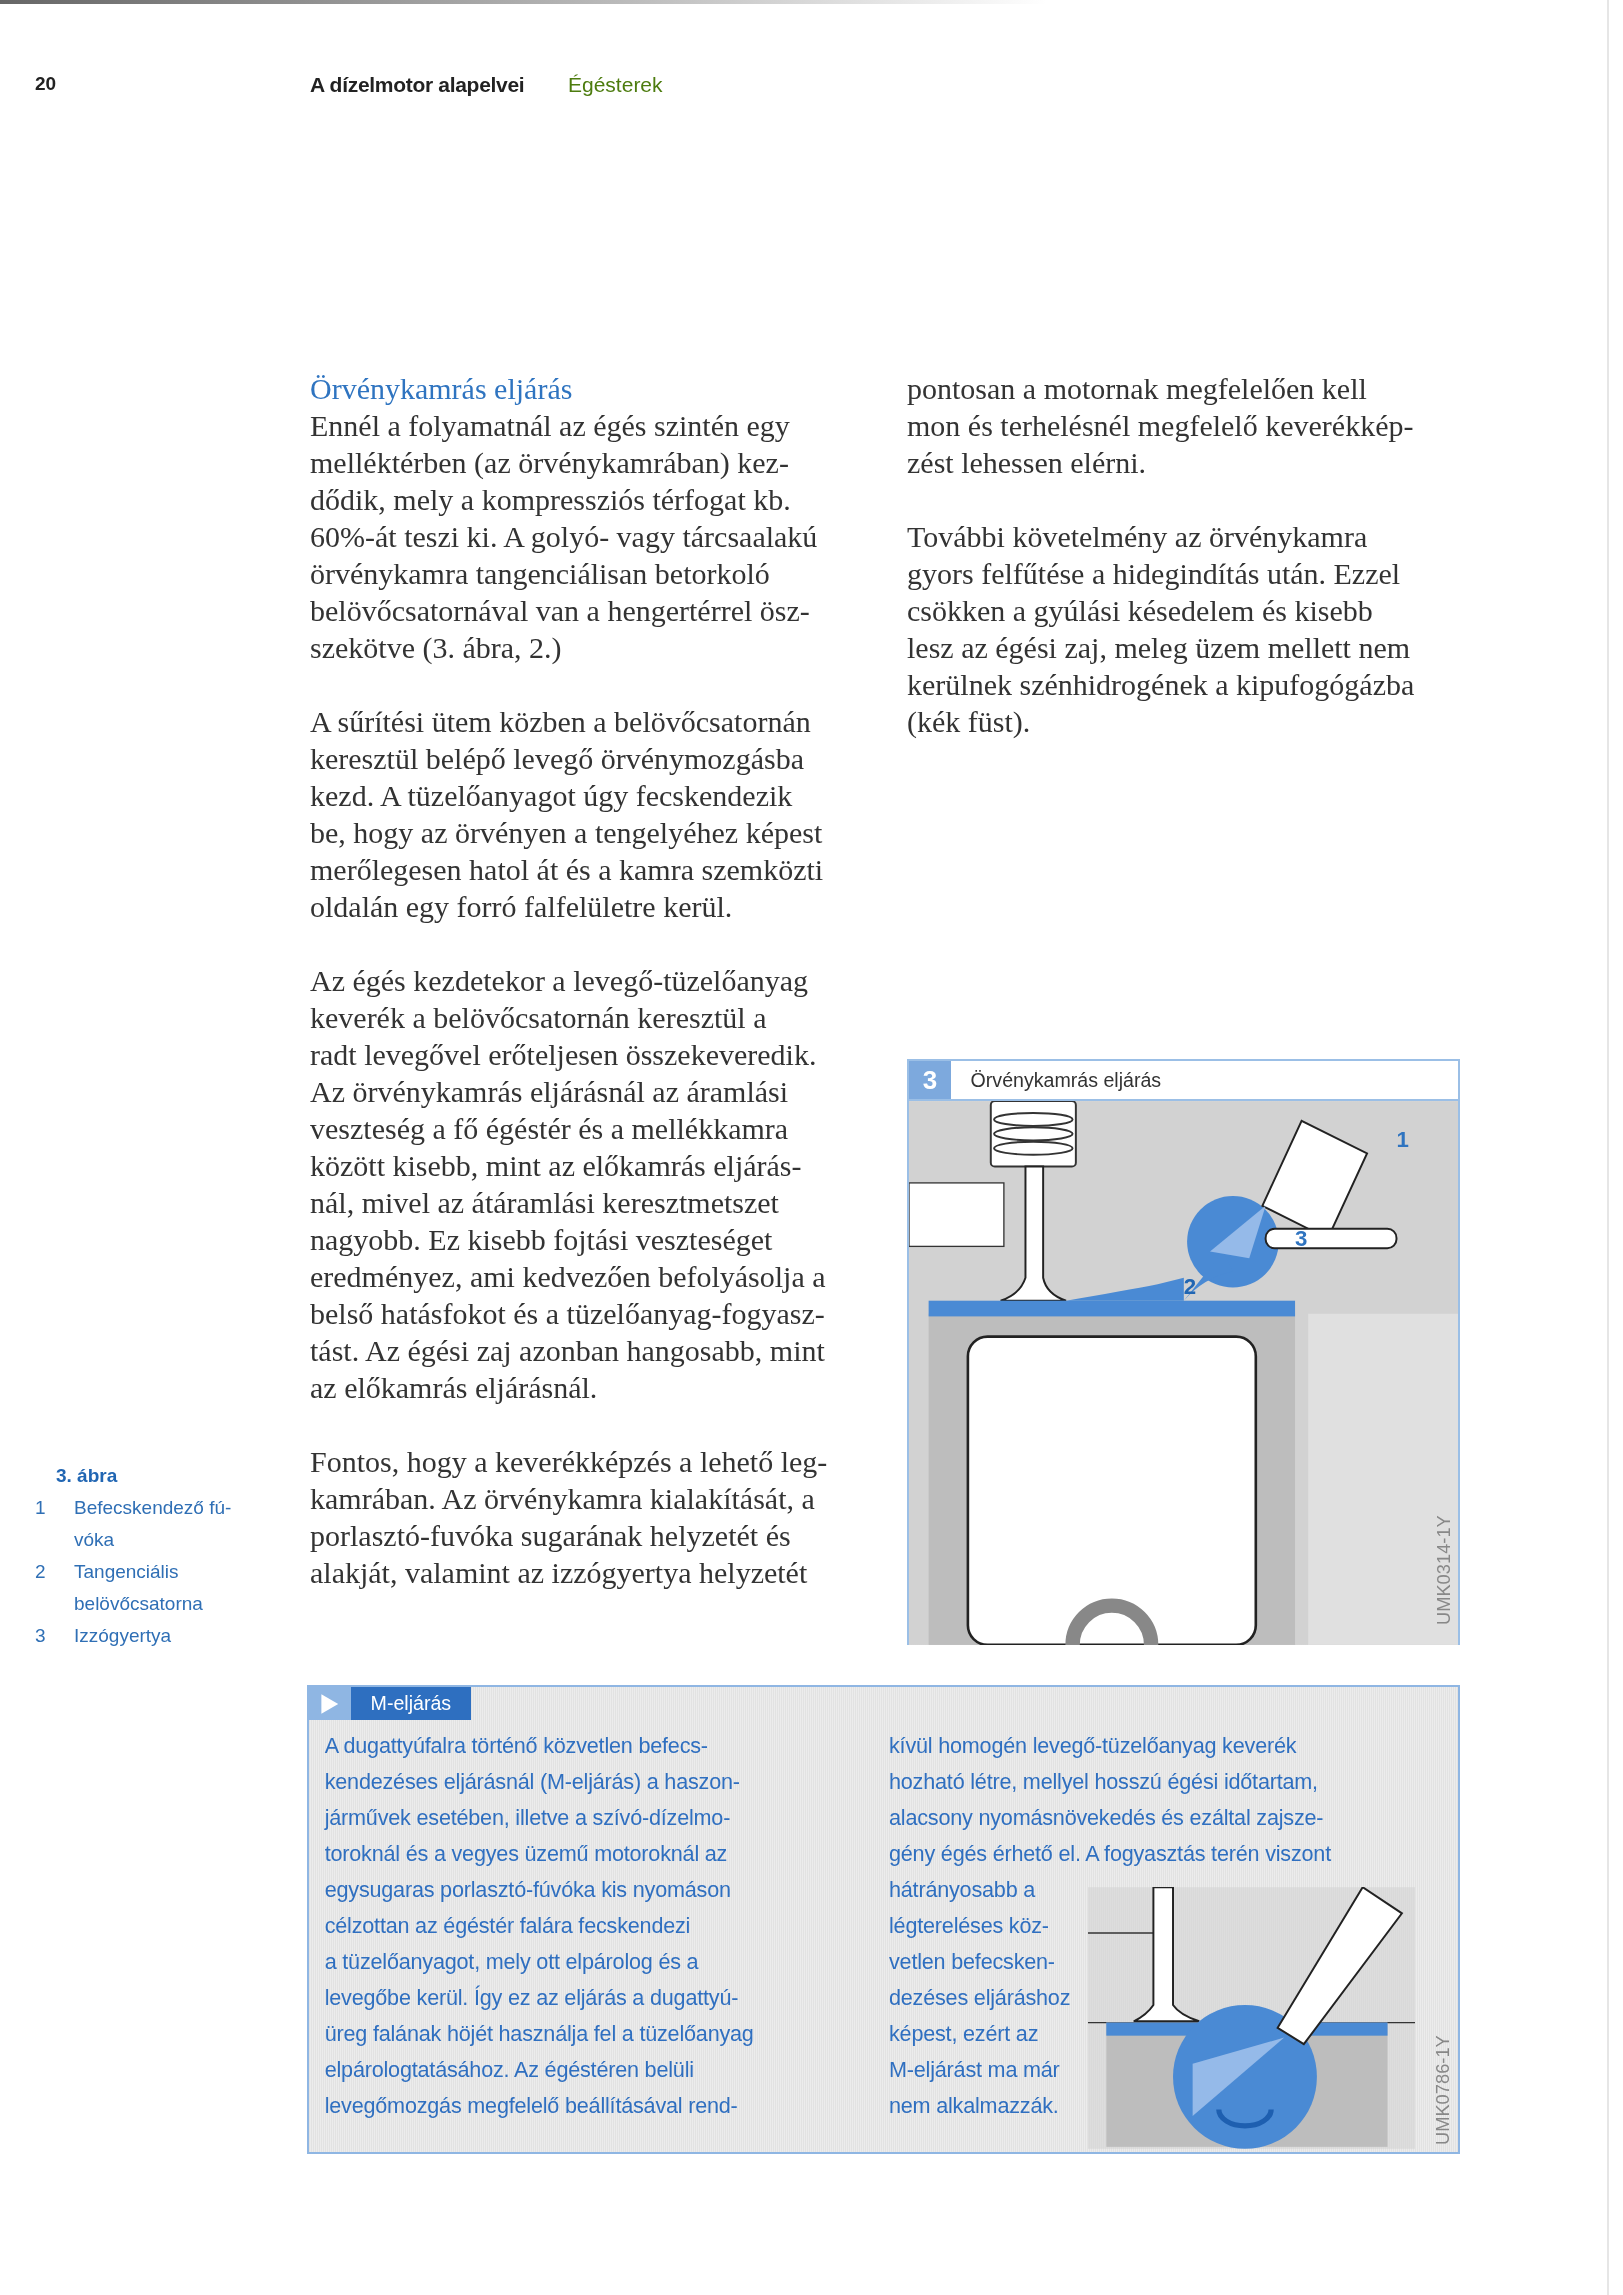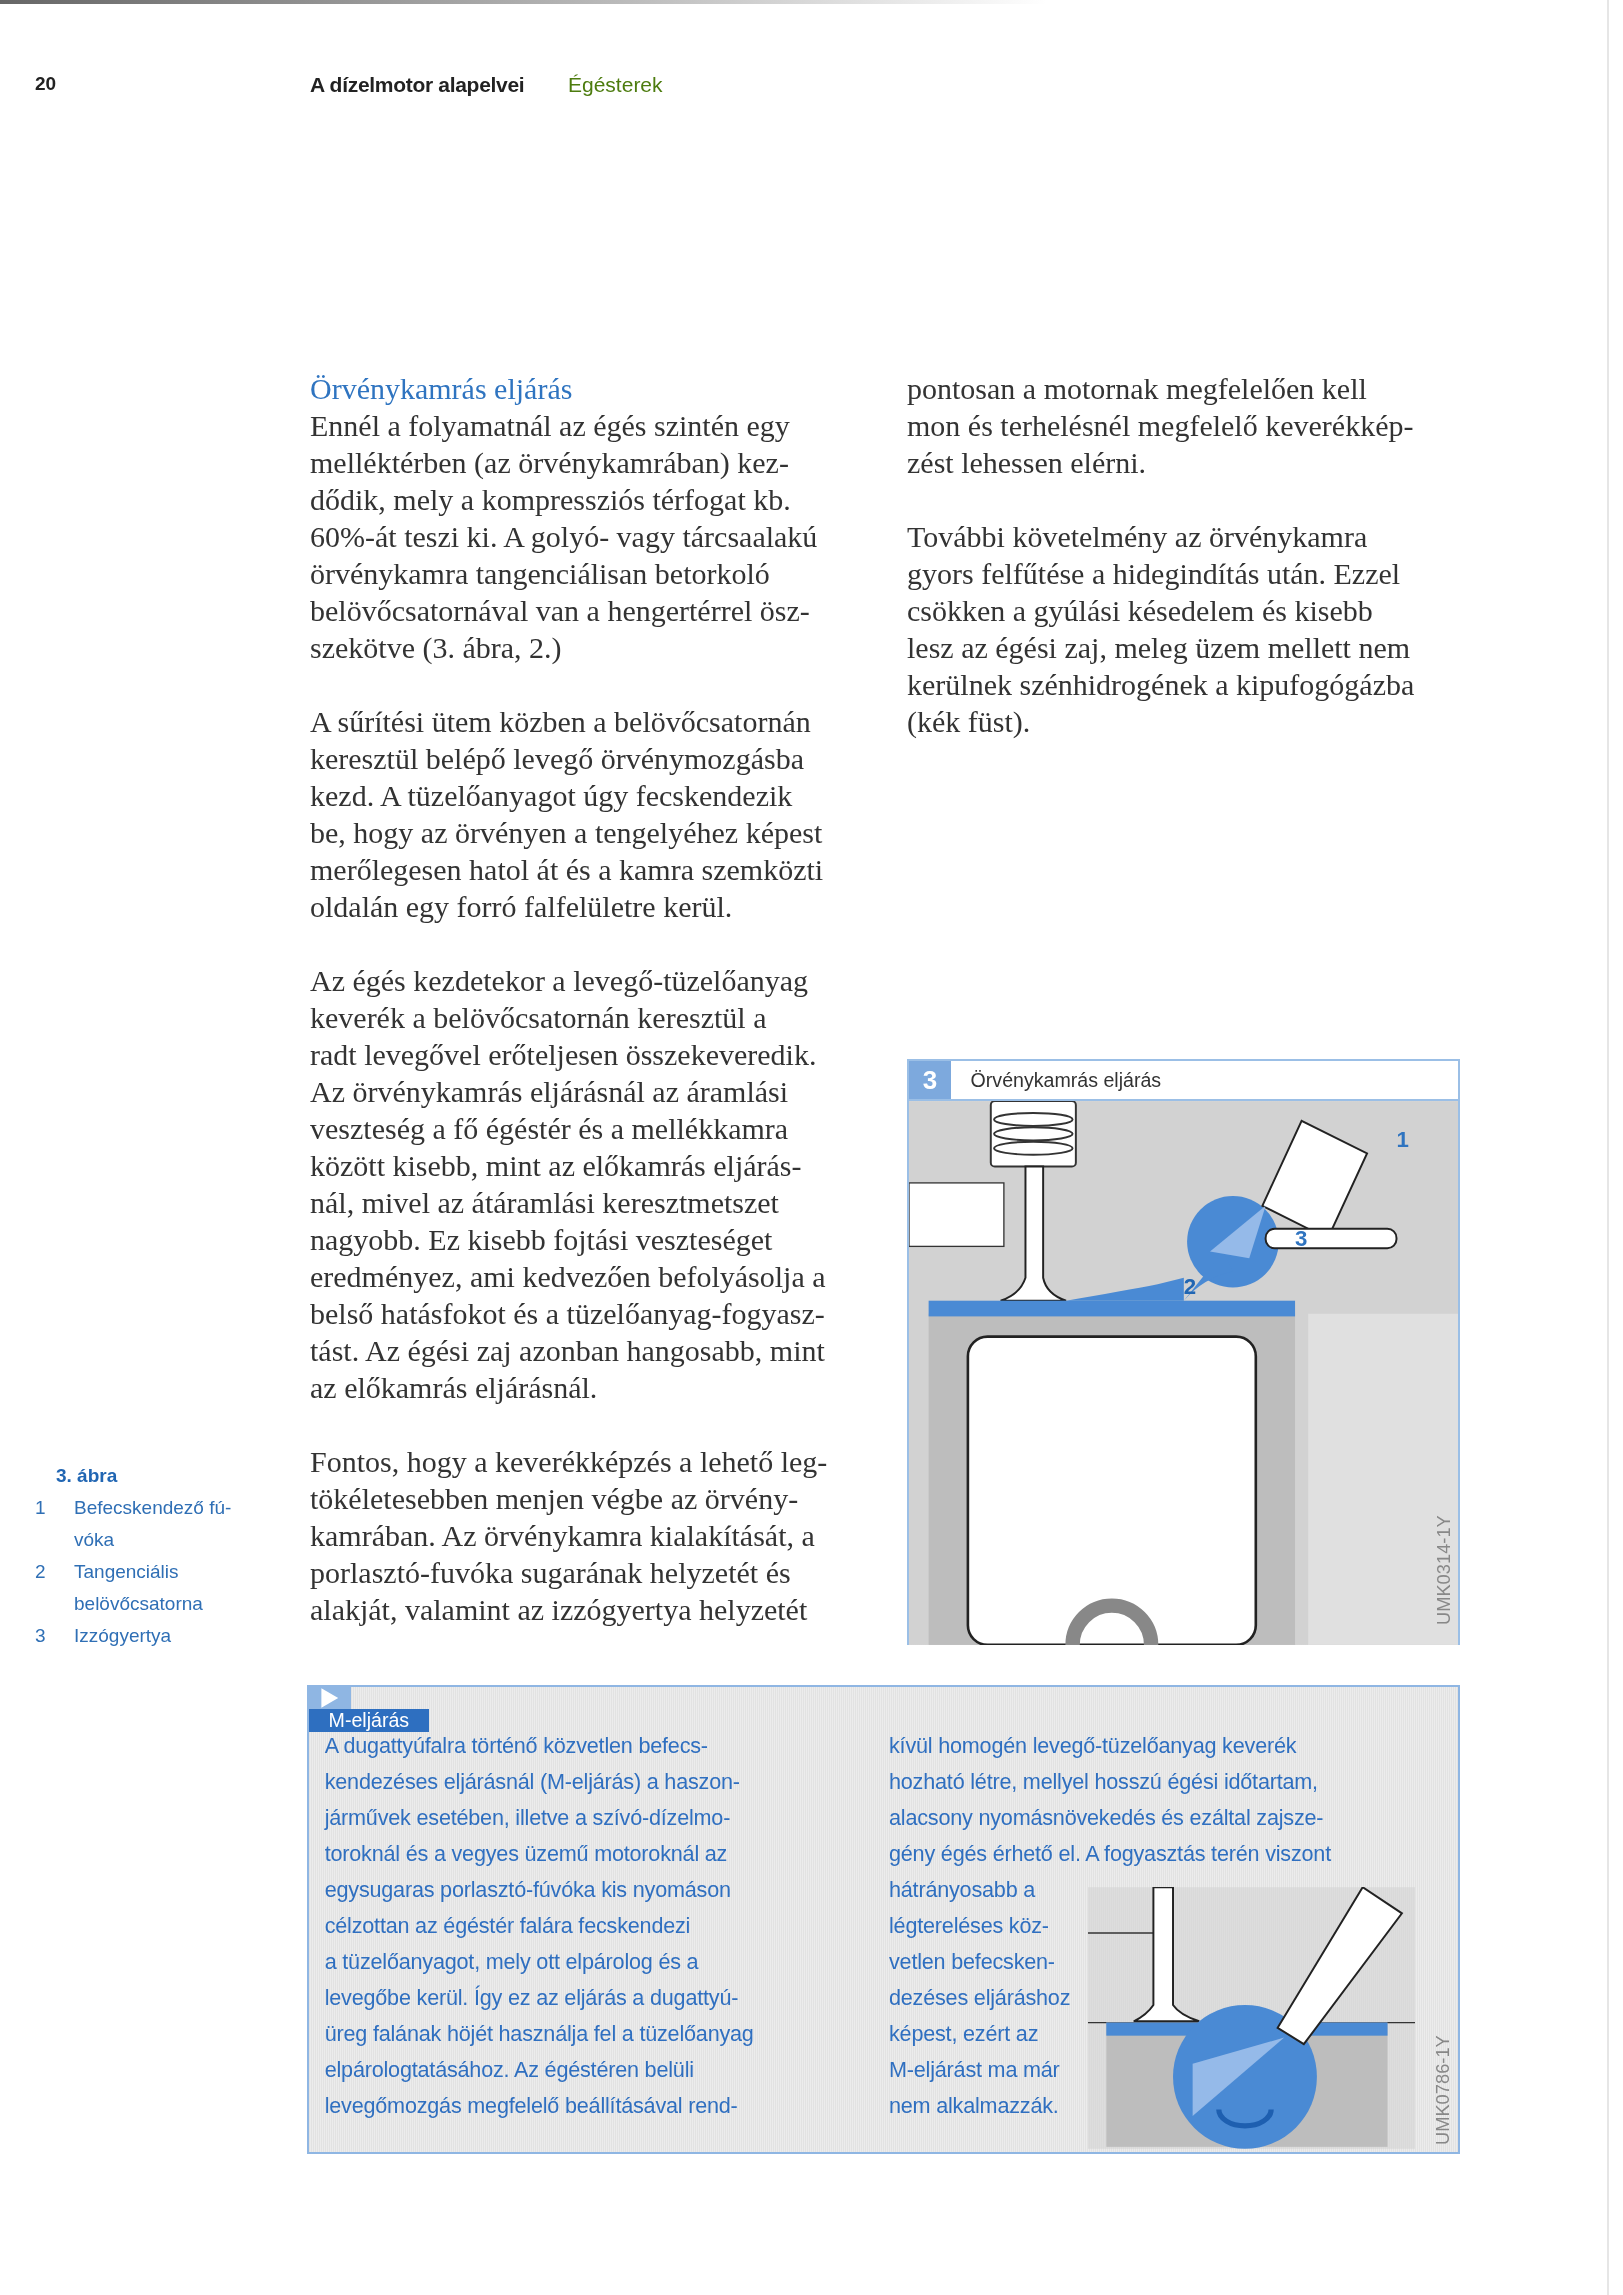--- a/index.html
+++ b/index.html
@@ -21,21 +21,21 @@
   .cap-row { display:flex; }
   .cap-num { width:39px; flex:none; }
   .fig { left:907px; top:1059px; width:553px; height:586px; border:2px solid #9bbfe6; box-sizing:border-box; background:#fff; }
   .fig-head { height:38px; display:flex; border-bottom:2px solid #9bbfe6; }
   .fig-num { width:42px; background:#7da9dd; color:#fff; font-weight:bold; font-size:26px; display:flex; align-items:center; justify-content:center; }
   .fig-title { padding-left:19.6px; font-size:19.6px; color:#333; display:flex; align-items:center; }
   .fig-art { position:relative; height:544px; background:#e4e4e4; background-image:repeating-linear-gradient(90deg, rgba(0,0,0,0.05) 0 0.7px, transparent 0.7px 2px); overflow:hidden; }
   .fig-art svg { position:absolute; left:0; top:0; }
   .code { font-size:18.3px; color:#888; transform:rotate(-90deg); transform-origin:left top; white-space:nowrap; }
   .mbox { left:307px; top:1685px; width:1153px; height:469px; border:2px solid #8fb6e3; box-sizing:border-box; background:#ececec; background-image:repeating-linear-gradient(90deg, rgba(0,0,0,0.045) 0 0.7px, transparent 0.7px 2px); }
-  .mbox-head { position:absolute; left:0; top:0; height:33px; display:flex;flex-direction:column; }
+  .mbox-head { position:absolute; left:0; top:0; height:33px; display:flex; }
   .mbox-arrow { width:42px; background:#8fb6e3; display:flex; align-items:center; justify-content:center; }
   .mbox-label { background:#2e6fc0; color:#fff; font-size:19.6px; padding:0 19.6px; display:flex; align-items:center; }
   .mtext { font-size:21.6px; line-height:36px; color:#2f6fc0; letter-spacing:-0.2px; }
   .mcol1 { left:15.7px; top:41px; width:537px; }
   .mcol2 { left:580px; top:41px; width:550px; }
 </style>
 </head>
 <body>
 
 <div class="abs scan-edge"></div>
@@ -73,21 +73,20 @@
       <span class="line">között kisebb, mint az előkamrás eljárás-</span>
       <span class="line">nál, mivel az átáramlási keresztmetszet</span>
       <span class="line">nagyobb. Ez kisebb fojtási veszteséget</span>
       <span class="line">eredményez, ami kedvezően befolyásolja a</span>
       <span class="line">belső hatásfokot és a tüzelőanyag-fogyasz-</span>
       <span class="line">tást. Az égési zaj azonban hangosabb, mint</span>
       <span class="line">az előkamrás eljárásnál.</span>
     </p>
   <p>
       <span class="line">Fontos, hogy a keverékképzés a lehető leg-</span>
-      <span class="line">tökéletesebben menjen végbe az örvény-</span>
       <span class="line">kamrában. Az örvénykamra kialakítását, a</span>
       <span class="line">porlasztó-fuvóka sugarának helyzetét és</span>
       <span class="line">alakját, valamint az izzógyertya helyzetét</span>
     </p>
 </div>
 
 <div class="abs col-right serif">
   <p>
       <span class="line">pontosan a motornak megfelelően kell</span>
       <span class="line">mon és terhelésnél megfelelő keverékkép-</span>

